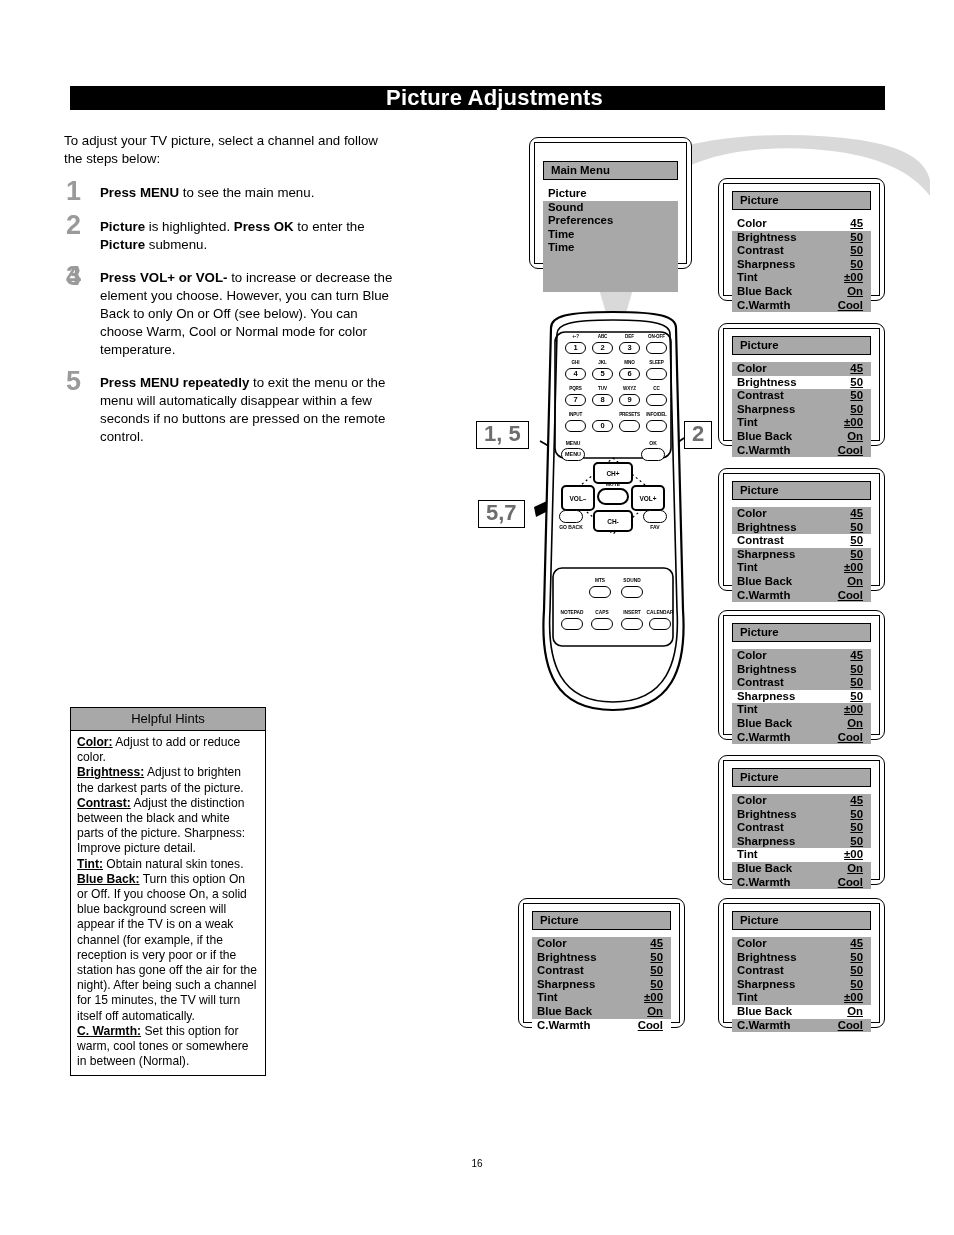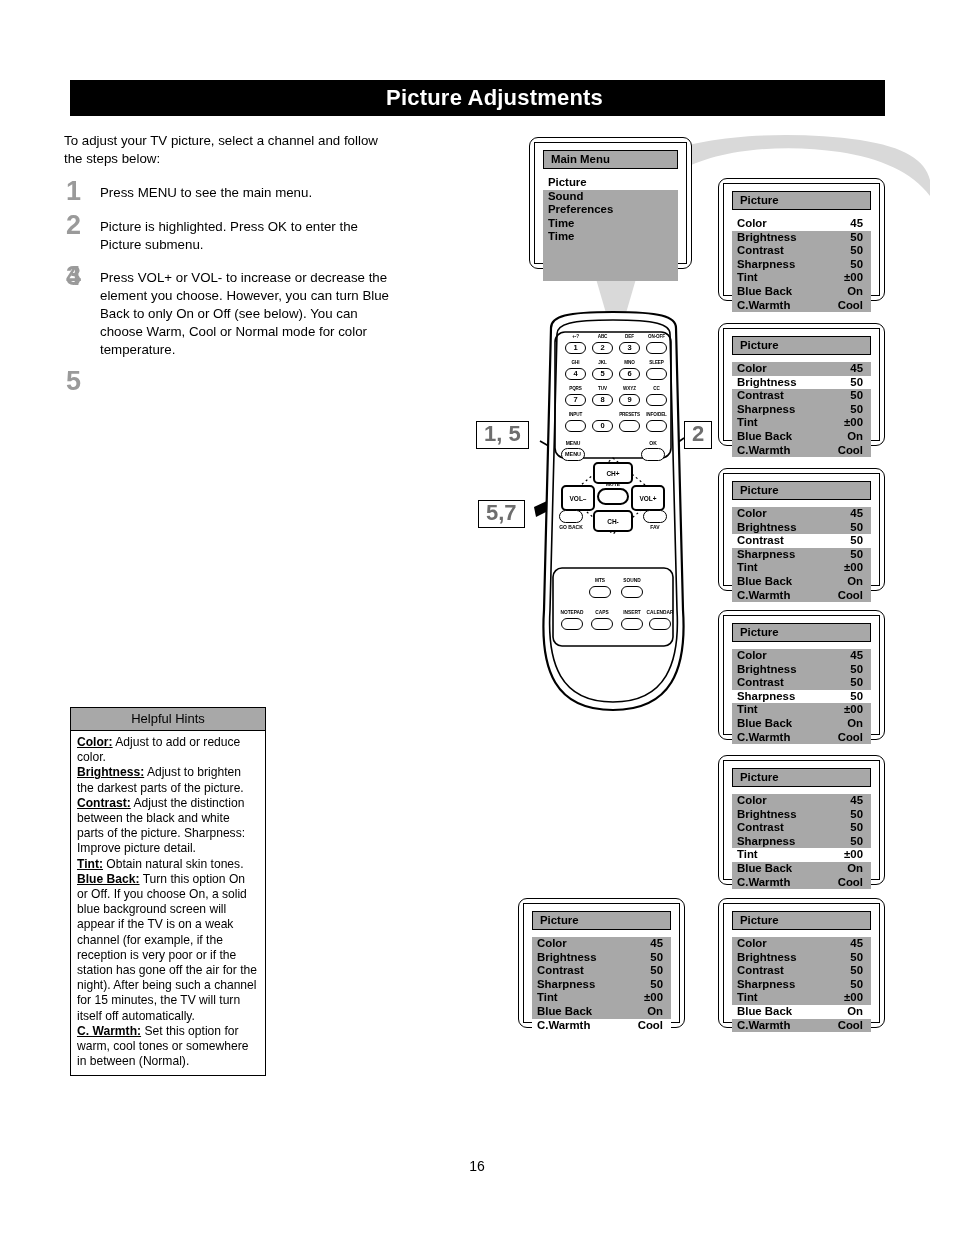--- a/index.html
+++ b/index.html
@@ -8,57 +8,57 @@
     width:954px; height:1235px;
     background:#ffffff;
     font-family:"Liberation Sans", sans-serif;
     color:#000;
     position:relative;
     overflow:hidden;
   }
 
   
   #page-header{
-    position:absolute; left:70px; top:80px; width:815px; height:36px;
+    position:absolute; left:70px; top:86px; width:815px; height:24px;
     background:#000000;
   }
   #page-header .title{
     position:absolute; right:282px; top:50%; transform:translateY(-50%);
     color:#fff; font-size:22px; font-weight:bold; letter-spacing:.2px;
     white-space:nowrap;
   }
 
   
   #left-col{ position:absolute; left:64px; top:132px; width:330px; }
   #intro{ font-size:13.3px; line-height:18px; }
 
   .step{ position:relative; margin-top:16px; padding-left:36px; }
   .step .num{
     position:absolute; left:2px; top:-6px;
     font-size:27px; font-weight:bold; color:#9a9a9a; line-height:1;
   }
   .step .body{ font-size:13.3px; line-height:17.8px; }
-  .step .body b{ font-weight:normal; }
+  .step .body b{ font-weight:bold; }
 
   
   #hints{
     position:absolute; left:70px; top:707px; width:196px;
     border:1.5px solid #000; background:#fff;
   }
   #hints .hints-head{
     background:#a8a8a8; border-bottom:1.5px solid #000;
     text-align:center; font-size:13px; padding:3px 0 4px 0;
   }
   #hints .hints-body{ padding:4px 6px 6px 6px; font-size:12.1px; line-height:15.2px; }
   #hints .hints-body u{ font-weight:bold; text-decoration:underline; }
 
   
   #page-number{
     position:absolute; left:0; top:1158px; width:954px; text-align:center;
-    font-size:14px; color:#000;
+    font-size:10px; color:#000;
   }
 
   
   .osd{
     position:absolute;
     background:#ffffff;
     border:1.6px solid #000;
     border-radius:9px;
     padding:4px;
   }
@@ -74,26 +74,26 @@
     font-size:11.4px; font-weight:bold; padding:2px 0 3px 7px;
     margin-bottom:7px;
   }
   .osd .osd-list{ background:#a8a8a8; border:0; }
   .osd .row{
     display:flex; justify-content:space-between;
     font-size:11.4px; font-weight:bold; line-height:13.6px;
     padding:0 8px 0 5px; background:#a8a8a8;
   }
   .osd .row.sel{ background:#ffffff; }
-  .osd .row .val{ min-width:34px; text-align:right; }
+  .osd .row .val{ min-width:34px; text-align:right;text-decoration:underline; }
   .osd .menulist .row{ justify-content:flex-start; }
 
   
   #osd-main-menu{ left:529px; top:137px; width:163px; height:132px; }
-  #osd-main-menu .inner{ padding:7px 8px 8px 8px; }
+  #osd-main-menu .inner{ padding:18px 8px 8px 8px; }
   #osd-main-menu .osd-list{ height:105px; }
 
   .picture-osd{ width:167px; }
 
   
   #remote{ position:absolute; left:521px; top:310px; width:185px; height:420px; }
   #remote svg{ display:block; }
 
   
   .callout{
@@ -145,20 +145,21 @@
       </div>
       <div class="step">
         <div class="num">3</div>
       </div>
       <div class="step">
         <div class="num">4</div>
         <div class="body"><b>Press VOL+ or VOL-</b> to increase or decrease the element you choose. However, you can turn Blue Back to only On or Off (see below). You can choose Warm, Cool or Normal mode for color temperature.</div>
       </div>
       <div class="step">
         <div class="num">5</div>
+        <div class="body"><b>Press MENU repeatedly</b> to exit the menu or the menu will automatically disappear within a few seconds if no buttons are pressed on the remote control.</div>
       </div>
     </div>
 </div>
 
 <div id="hints">
   <div class="hints-head">Helpful Hints</div>
   <div class="hints-body"><u>Color:</u> Adjust to add or reduce color.<br><u>Brightness:</u> Adjust to brighten the darkest parts of the picture.<br><u>Contrast:</u> Adjust the distinction between the black and white parts of the picture. Sharpness: Improve picture detail.<br><u>Tint:</u> Obtain natural skin tones.<br><u>Blue Back:</u> Turn this option On or Off. If you choose On, a solid blue background screen will appear if the TV is on a weak channel (for example, if the reception is very poor or if the station has gone off the air for the night). After being such a channel for 15 minutes, the TV will turn itself off automatically.<br><u>C. Warmth:</u> Set this option for warm, cool tones or somewhere in between (Normal).</div>
 </div>
 
 <div id="page-number">16</div>

